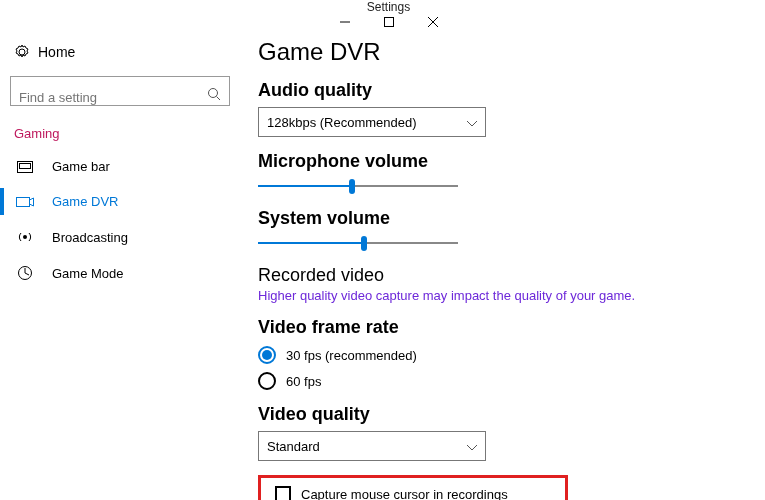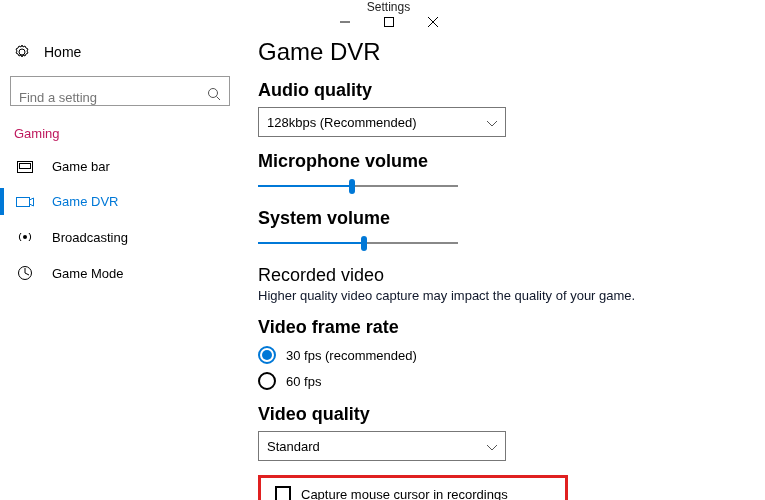--- a/index.html
+++ b/index.html
@@ -7,51 +7,51 @@
 
   .titlebar { display: flex; align-items: center; height: 30px; padding: 0 0 0 12px; font-size: 12px; color: #222; flex-direction: column; }
   .titlebar-title { flex: 1; }
   .win-controls { display: flex; height: 100%; }
   .win-btn { width: 44px; display: flex; align-items: center; justify-content: center; font-size: 11px; cursor: pointer; }
   .win-btn svg { display: block; }
 
   .layout { display: flex; height: calc(100% - 30px); }
 
   .sidebar { width: 240px; padding: 6px 10px 0 10px; }
-  .home-row { display: flex; align-items: center; gap: 14px; padding: 8px 4px; cursor: pointer; }
+  .home-row { display: flex; align-items: center; gap: 8px; padding: 8px 4px; cursor: pointer; }
   .home-row .icon { width: 16px; display: flex; justify-content: center; }
   .home-row .label { font-size: 14px; }
 
   .search-box { display: flex; align-items: flex-end; border: 1px solid #999; margin: 8px 0 16px 0; padding: 0 8px; height: 30px; }
   .search-box input { flex: 1; border: none; outline: none; font-size: 13px; background: transparent; }
   .search-box .sicon { color: #555; }
 
   .group-label { font-size: 13px; color: #be185d; padding: 4px 4px 8px 4px; }
 
   .nav-item { display: flex; align-items: center; gap: 18px; padding: 10px 6px; cursor: pointer; font-size: 13px; position: relative; }
   .nav-item .nicon { width: 18px; display: flex; justify-content: center; }
   .nav-item.active { color: #0078d7; }
   .nav-item.active::before { content: ""; position: absolute; left: -10px; top: 4px; bottom: 4px; width: 4px; background: #0078d7; }
 
   .content { flex: 1; padding: 8px 20px 0 18px; overflow: hidden; }
   .page-title { font-size: 24px; font-weight: 400; margin-bottom: 14px; }
 
   .field-label { font-size: 18px; margin-bottom: 6px; font-weight: bold; }
-  .dropdown { display: flex; align-items: center; justify-content: space-between; border: 1px solid #777; width: 248px; height: 30px; padding: 0 8px; font-size: 13px; cursor: pointer; }
+  .dropdown { display: flex; align-items: center; justify-content: space-between; border: 1px solid #777; width: 228px; height: 30px; padding: 0 8px; font-size: 13px; cursor: pointer; }
   .chev { color: #555; }
 
   .section { margin-bottom: 14px; }
 
   .slider-wrap { width: 200px; position: relative; height: 16px; margin-top: 4px; }
   .track { position: absolute; top: 7px; height: 2px; width: 100%; background: #888; }
   .fill  { position: absolute; top: 7px; height: 2px; background: #0078d7; }
   .thumb { position: absolute; top: 1px; width: 6px; height: 15px; background: #0078d7; border-radius: 3px; }
 
   .section-title { font-size: 18px; font-weight: 400; margin-top: 6px; margin-bottom: 2px; }
-  .section-sub { font-size: 13px; color: #0f172a; margin-bottom: 14px; }
+  .section-sub { font-size: 13px; color: #6d28d9; margin-bottom: 14px; }
 
   .radio-row { display: flex; align-items: center; gap: 10px; margin: 8px 0; cursor: pointer; }
   .radio { width: 18px; height: 18px; border: 2px solid #000; border-radius: 50%; display: flex; align-items: center; justify-content: center; }
   .radio.checked { border-color: #0078d7; }
   .radio.checked .dot { width: 10px; height: 10px; border-radius: 50%; background: #0078d7; }
   .radio-label { font-size: 13px; }
 
   .highlight-box { border: 3px solid #e02020; padding: 8px 14px; width: 310px; margin-top: 14px; }
   .check-row { display: flex; align-items: center; gap: 10px; cursor: pointer; }
   .chk { width: 16px; height: 16px; border: 2px solid #000; }

